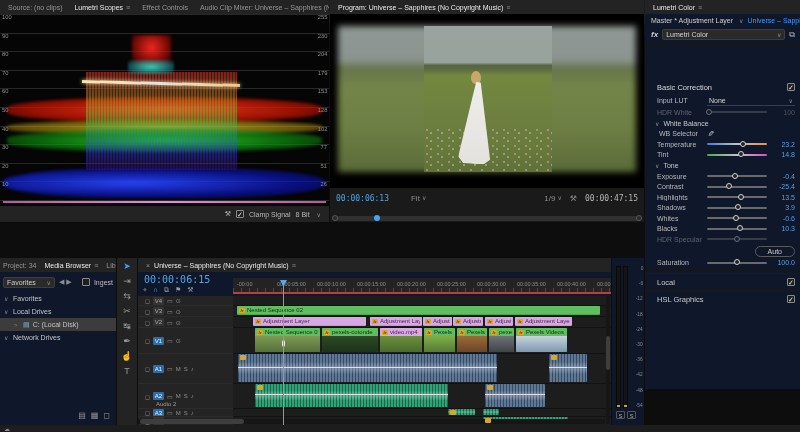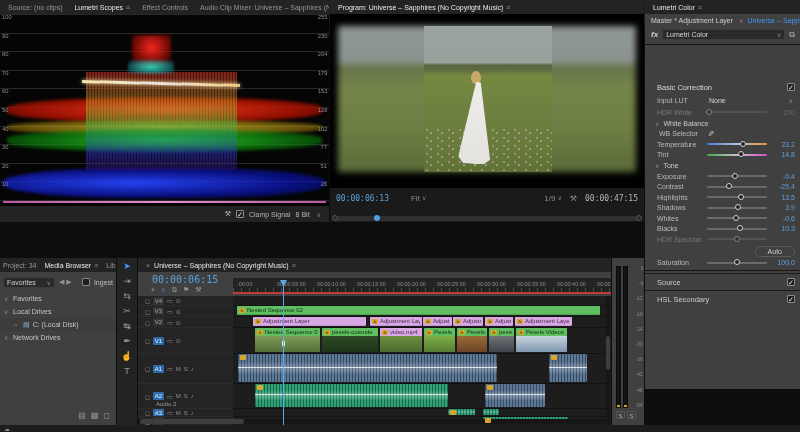--- a/index.html
+++ b/index.html
@@ -16,21 +16,21 @@
   .winbtn{font-size:7px;color:#a8a8a8;}
   .menubar{position:absolute;left:0;top:12px;width:800px;height:12px;background:#1d1d1d;border-bottom:1px solid #141414;display:flex;align-items:center;gap:11px;padding:0 6px;font-size:8px;color:#c4c4c4;}
   .wsbar{position:absolute;left:0;top:24px;width:800px;height:12px;background:#131313;display:flex;align-items:center;font-size:8px;}
   .home{margin-left:30px;color:#bbb;font-size:9px;}
   .ws-tabs{display:flex;gap:13px;margin-left:170px;color:#9a9a9a;align-items:center;}
   .ws-tab{white-space:nowrap;}
   .ws-tab.active{color:#3f9bfa;}
   .menu-glyph{color:#8a8a8a;margin-left:3px;font-size:7px;}
 
   
-  .panel{position:absolute;background:#404040;overflow:hidden;}
+  .panel{position:absolute;background:#0f172a;overflow:hidden;}
   .scopes{left:0;top:36;width:329px;height:222px;}
   .programp{left:330px;top:36;width:314px;height:222px;}
   .lumetrip{left:645px;top:36;width:155px;height:389px;}
   .projectp{left:0;top:258px;width:116px;height:167px;}
   .toolscol{left:117px;top:258px;width:20px;height:167px;background:#232323;}
   .timelinep{left:138px;top:258px;width:473px;height:167px;}
   .meterp{left:612px;top:258px;width:32px;height:167px;}
   .bottombar{position:absolute;left:0;top:425px;width:800px;height:7px;background:#1d1d1d;display:flex;align-items:center;padding:0 4px;font-size:6px;color:#8a8a8a;}
 
   .ptabs{display:flex;gap:12px;align-items:center;height:14px;background:#232323;font-size:7px;color:#969696;white-space:nowrap;overflow:hidden;padding:0 8px;}
@@ -119,21 +119,21 @@
   .tree-row.selected{background:#3c3c3c;}
   .tree-caret{color:#8a8a8a;font-size:6px;width:6px;}
   .drive-ico{color:#7fa8c9;font-size:7px;}
   .proj-foot{position:absolute;left:0;bottom:4px;width:116px;height:12px;display:flex;align-items:center;justify-content:flex-end;gap:5px;padding:0 6px;font-size:8px;color:#9a9a9a;}
 
   
   .tool{width:20px;height:15px;display:flex;align-items:center;justify-content:center;font-size:9px;color:#9a9a9a;}
   .tool.active{color:#3f9bfa;}
 
   
-  .tl-head{position:absolute;left:8px;top:14px;width:95px;height:24px;}
+  .tl-head{position:absolute;left:0;top:14px;width:95px;height:24px;}
   .tl-tc{position:absolute;left:6px;top:2px;font-size:10px;color:#55a3e0;}
   .tl-toolbar{position:absolute;left:5px;top:14px;display:flex;gap:6px;font-size:7px;color:#9a9a9a;}
   .tl-ruler{position:absolute;left:95px;right:0;top:20px;height:14px;background:#232323;overflow:hidden;}
   .tl-ruler::after{content:"";position:absolute;left:0;right:0;bottom:0;height:4px;background:repeating-linear-gradient(90deg,#4a4a4a 0 1px,transparent 1px 8px);}
   .rlabel{position:absolute;top:2px;font-size:8px;color:#8d8d8d;transform:scale(.68);transform-origin:0 50%;white-space:nowrap;}
   .tl-render{position:absolute;left:95px;right:0;top:34px;height:2px;background:#c23b3b;}
   .tl-tracks{position:absolute;left:0;right:0;top:38px;height:130px;background:#1a1a1a;}
   #tl-headers{position:absolute;left:0;top:0;width:95px;height:130px;background:#242424;}
   .thead-row{position:absolute;left:0;width:95px;background:#242424;border-bottom:1px solid #2c2c2c;display:flex;align-items:center;gap:3px;padding-left:7px;font-size:6px;color:#8a8a8a;overflow:hidden;}
   .tbadge{min-width:11px;height:8px;line-height:8px;text-align:center;border-radius:1px;background:#343434;color:#ababab;font-size:6px;padding:0 1px;flex:0 0 auto;}
@@ -426,25 +426,25 @@
       <div class="lrow">
         <span class="lum-label">Saturation</span>
         <span class="trk">
             <span class="hdl" style="left:50%"></span>
           </span>
         <span class="lum-val">100.0</span>
       </div>
       <div class="lsep"></div>
       <div id="lum-sections">
           <div class="sec-row">
-            <div class="sec-label">Source</div>
+            <div class="sec-label">Local</div>
             <div class="cbx checked">✓</div>
           </div>
           <div class="sec-row">
-            <div class="sec-label">HSL Secondary</div>
+            <div class="sec-label">HSL Graphics</div>
             <div class="cbx checked">✓</div>
           </div>
         </div>
     </div>
   </div>
 
   <div class="panel projectp">
     <div class="ptabs" id="proj-tabs" style="gap:8px;padding:0 3px">
         <div class="ptab">Project: 34</div>
         <div class="ptab active">Media Browser<div class="menu-glyph">≡</div></div>

